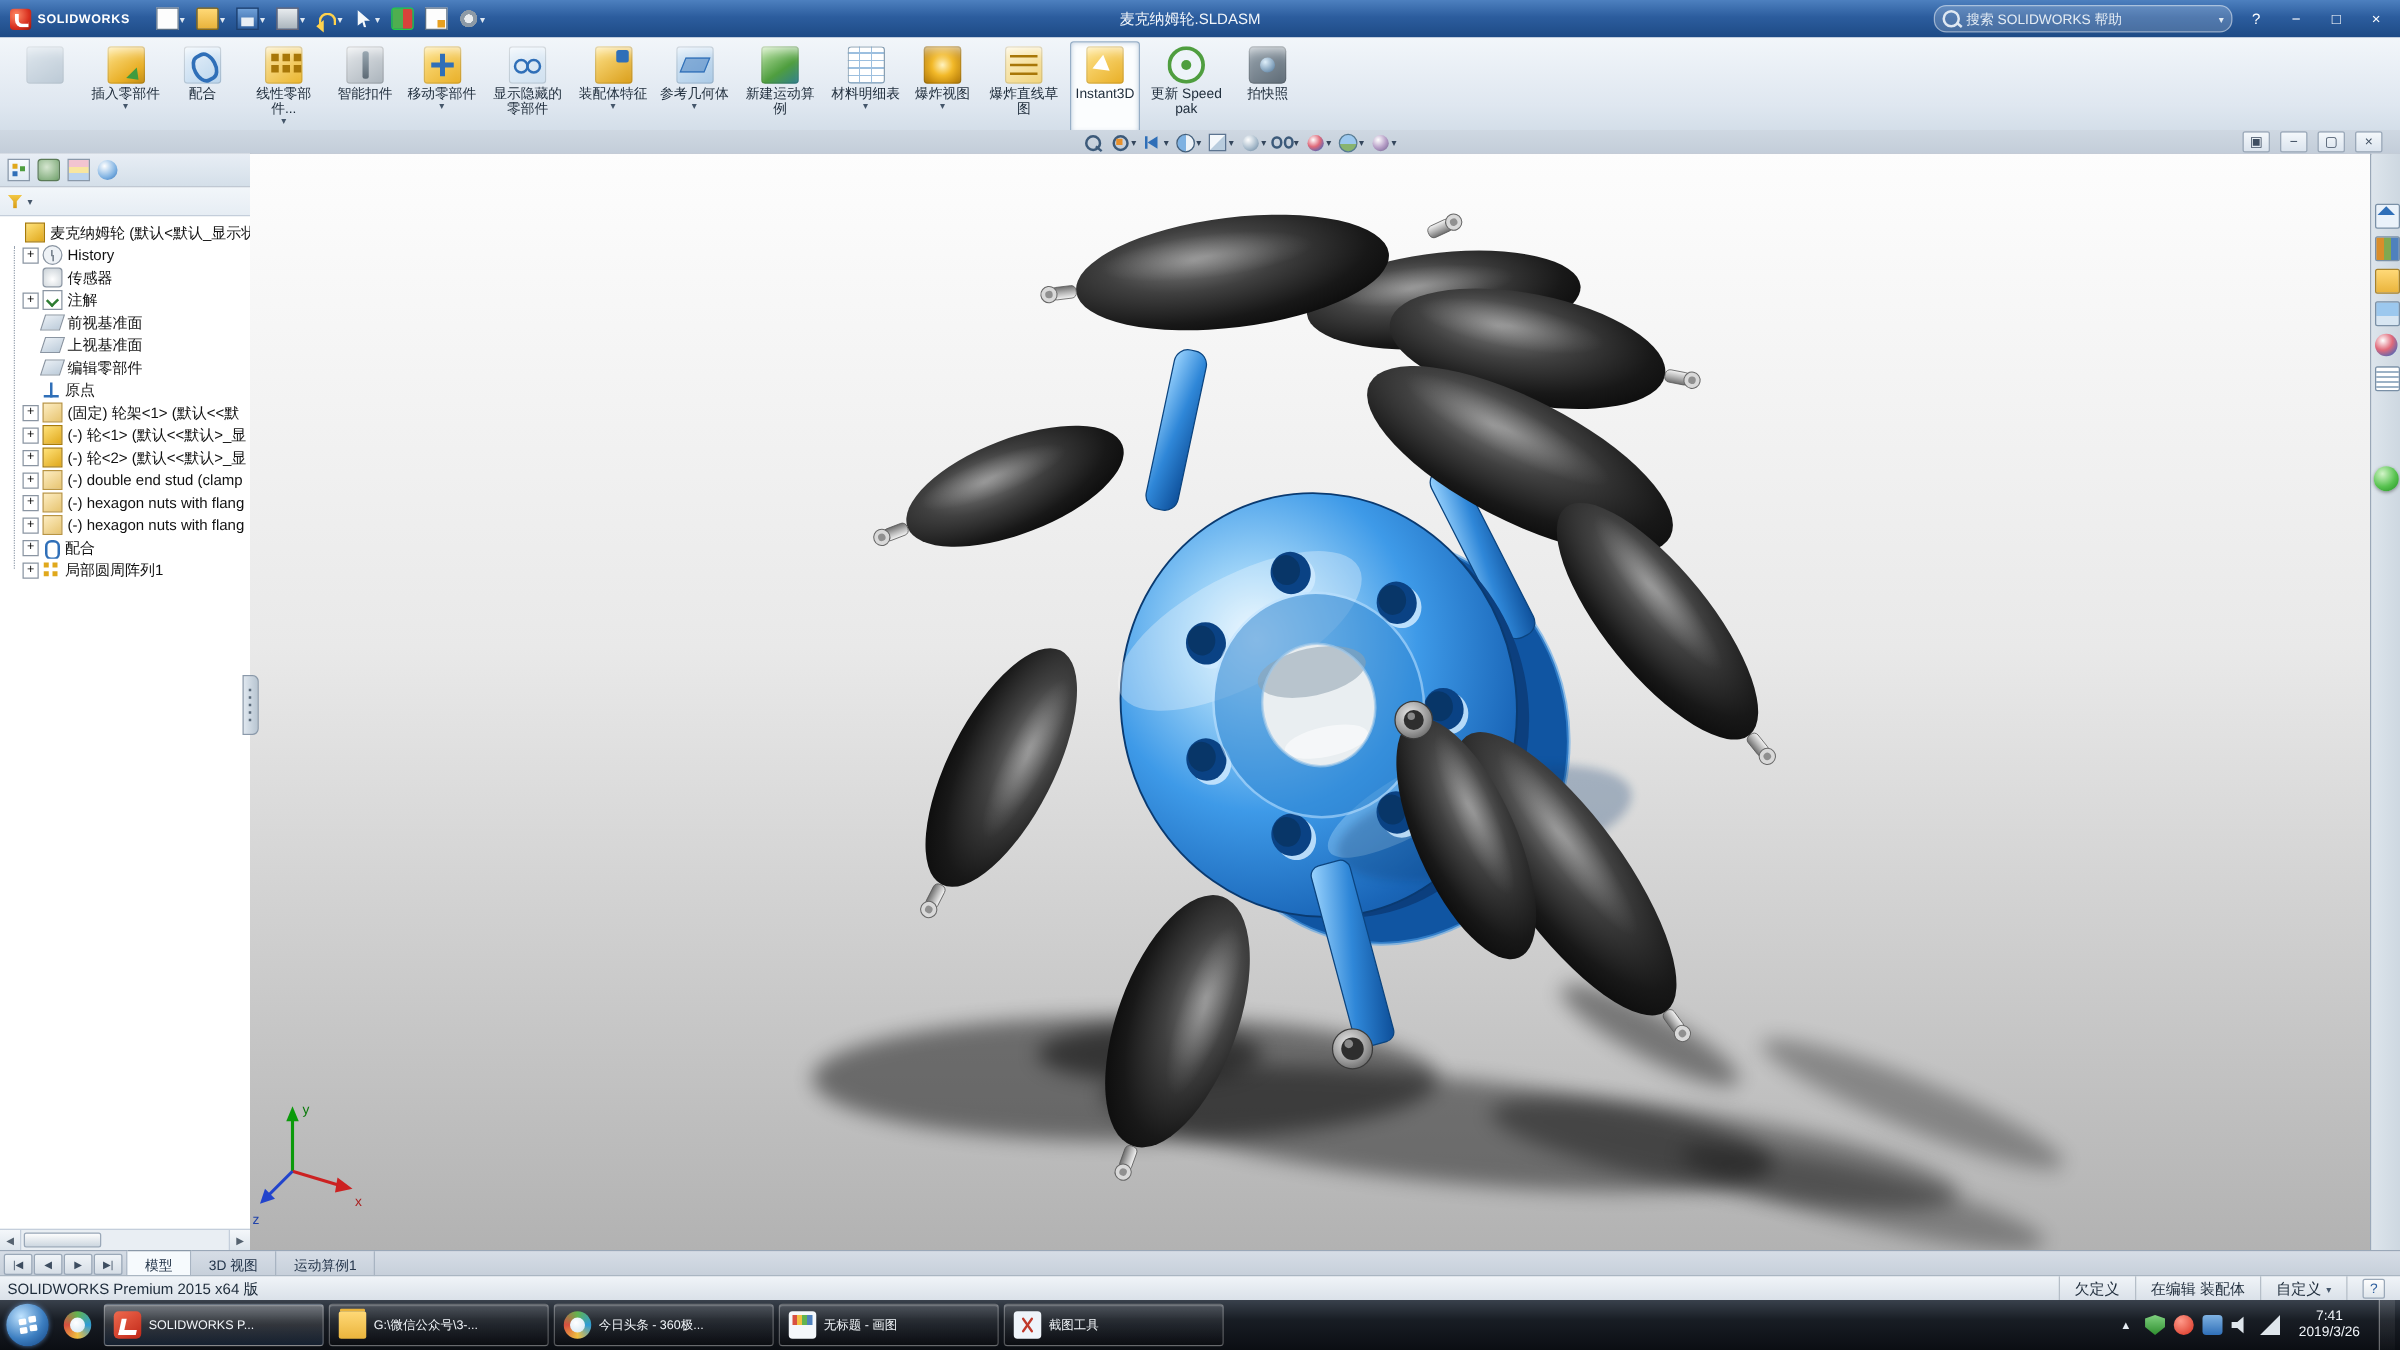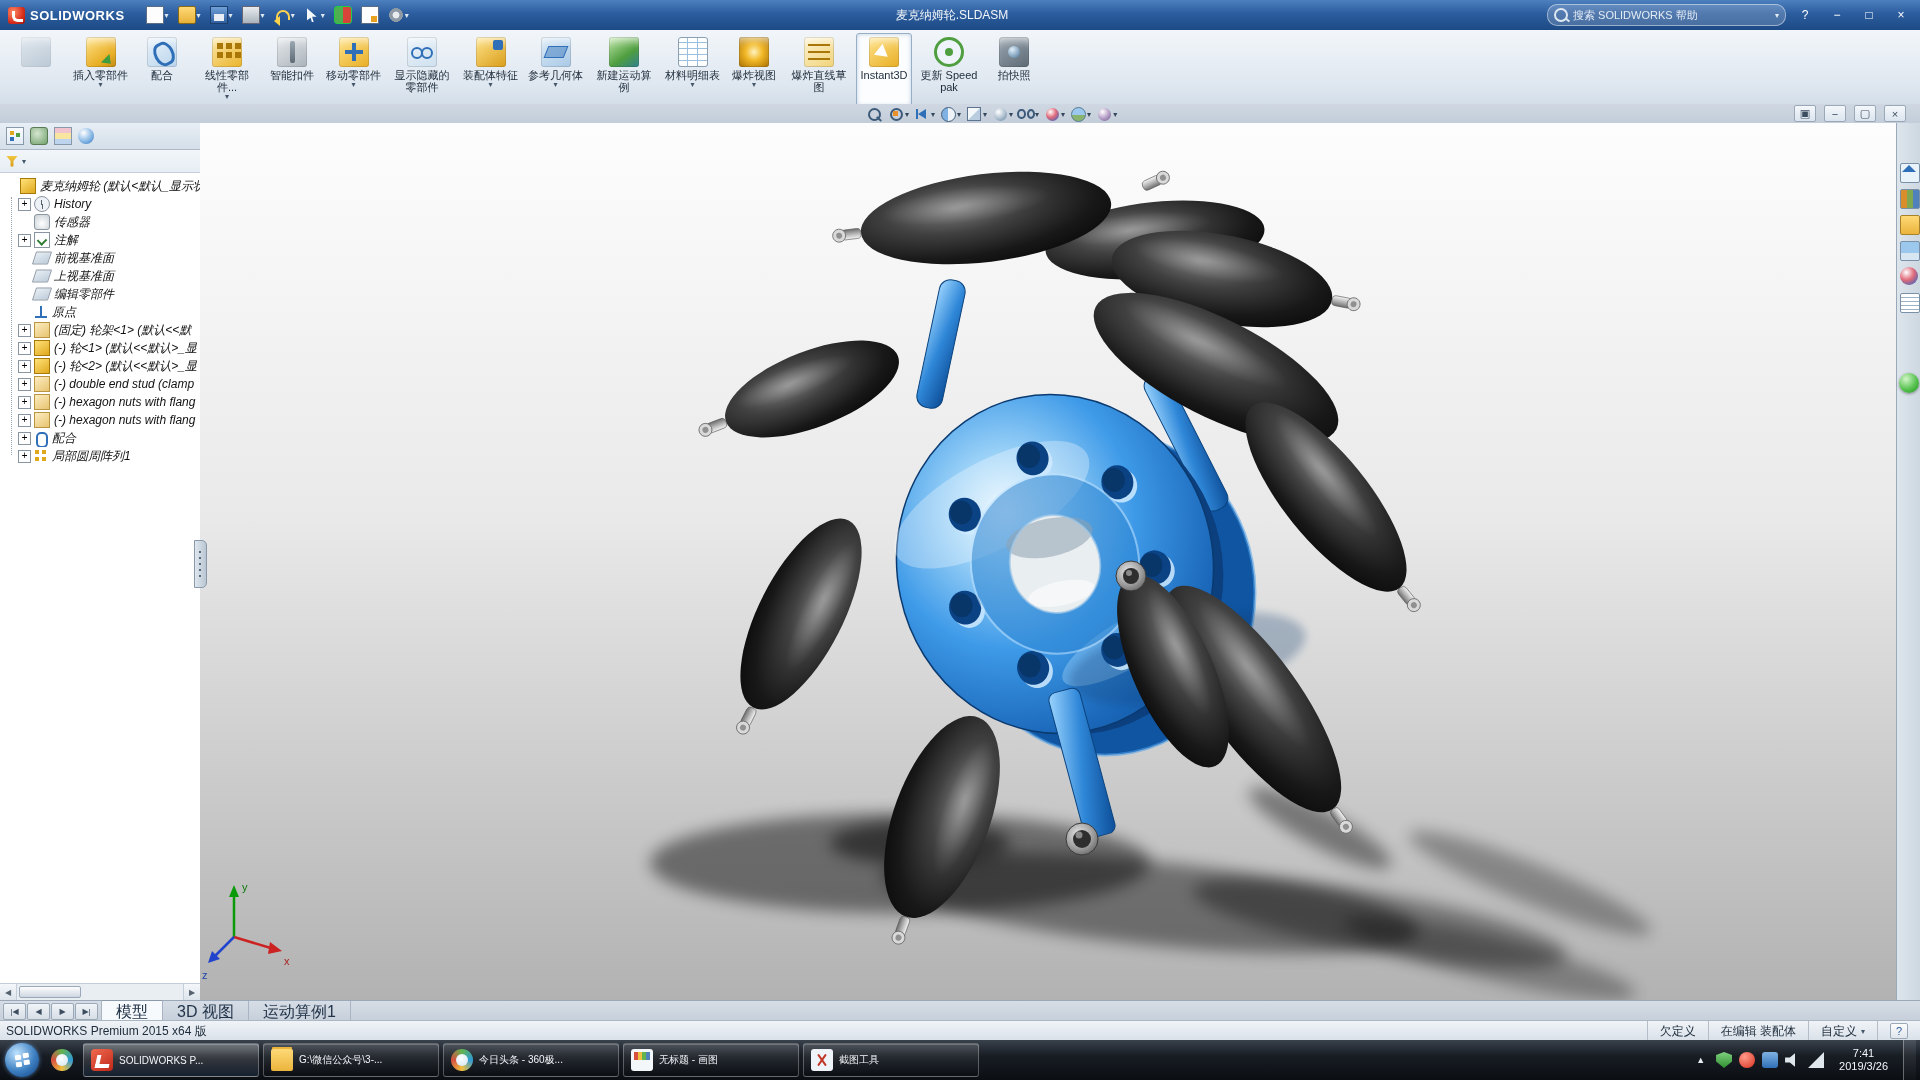--- a/index.html
+++ b/index.html
@@ -6,21 +6,21 @@
   body{width:1920px;height:1080px;overflow:hidden;font-family:"Liberation Sans","DejaVu Sans",sans-serif;font-size:12px;color:#222;background:#fff;}
   #screen{position:relative;width:1920px;height:1080px;}
   i{font-style:normal;display:inline-block;}
 
   
   #titlebar{position:absolute;left:0;top:0;width:1920px;height:30px;
     background:linear-gradient(#4d80bf,#2c5d9e 45%,#1d4a85);display:flex;align-items:center;color:#fff;}
   .logo{display:flex;align-items:center;gap:5px;padding:0 8px;}
   .logo-mark{width:17px;height:17px;border-radius:3px;background:radial-gradient(circle at 30% 30%,#ff8a66,#d8301f 60%,#9c1408);position:relative;}
   .logo-mark::after{content:"";position:absolute;left:4px;top:4px;width:8px;height:8px;border-left:3px solid #fff;border-bottom:3px solid #fff;border-radius:0 0 0 6px;}
-  .logo-text{font-weight:bold;font-size:13px;letter-spacing:.5px;}
+  .logo-text{font-weight:bold;font-size:10px;letter-spacing:.5px;}
   .qa{display:flex;align-items:center;gap:3px;margin-left:10px;}
   .qabtn{display:flex;align-items:center;gap:1px;padding:2px 3px;border-radius:2px;}
   .qic{width:16px;height:16px;position:relative;}
   .qadd{font-size:8px;color:#dfe8f2;}
   .qadd:empty{display:none;}
   .ic-qa-new{background:#fdfdfd;border:1px solid #5a6f85;}
   .ic-qa-open{background:linear-gradient(#ffd977,#e8b23a);border:1px solid #8a6a15;border-radius:2px;}
   .ic-qa-save{background:linear-gradient(#6fa0d8,#2f5f9e);border:1px solid #1d3f6e;}
   .ic-qa-save::after{content:"";position:absolute;left:3px;top:7px;width:10px;height:7px;background:#e8eef4;}
   .ic-qa-print{background:linear-gradient(#e8ecef,#aab4bc);border:1px solid #667;}
@@ -121,21 +121,21 @@
   .paneltabs{height:26px;background:linear-gradient(#e8eef5,#d4dfe9);border-bottom:1px solid #aeb9c6;display:flex;align-items:center;gap:6px;padding:0 6px;}
   .ptic{width:16px;height:16px;position:relative;}
   .ic-pt-tree{background:linear-gradient(#f8fbff,#e2ecf5);border:1px solid #8a99aa;}
   .ic-pt-tree::after{content:"";position:absolute;left:3px;top:3px;width:4px;height:4px;background:#e0a81c;box-shadow:6px 2px 0 #4f9e3f,0 6px 0 #2f6fb8;}
   .ic-pt-prop{background:radial-gradient(circle at 40% 35%,#d5e6d0,#6fa06a);border-radius:3px;border:1px solid #5a7a56;}
   .ic-pt-config{background:linear-gradient(#f2c4d0 33%,#f8e6a0 33% 66%,#bcd4ee 66%);border:1px solid #8a99aa;}
   .ic-pt-display{background:radial-gradient(circle at 35% 30%,#fff,#7fb2e2 60%,#2f6fb8);border-radius:50%;}
   .filterrow{height:22px;background:linear-gradient(#f2f6fa,#e6edf4);border-bottom:1px solid #c4cedb;display:flex;align-items:center;gap:4px;padding:0 6px;}
   .funnel{width:12px;height:11px;background:linear-gradient(#f2c744,#d79a12);clip-path:polygon(0 0,100% 0,62% 50%,62% 100%,38% 100%,38% 50%);}
   .fdd{font-size:8px;color:#44566a;}
-  .tree{flex:1;position:relative;padding-top:4px;overflow:hidden;font-style:italic;}
+  .tree{flex:1;position:relative;padding-top:4px;overflow:hidden;}
   .tree::before{content:"";position:absolute;left:11px;top:24px;height:258px;border-left:1px dotted #97a2b0;}
   .trow{display:flex;align-items:center;height:18px;padding-left:4px;white-space:nowrap;overflow:hidden;position:relative;}
   .trow.ind1{padding-left:18px;}
   .texp{width:11px;height:11px;flex:none;border:1px solid #8a95a2;background:#fff;font-size:10px;line-height:9px;text-align:center;margin-right:3px;color:#000;}
   .texp:empty{visibility:hidden;}
   .tic{width:14px;height:14px;margin-right:4px;flex:none;position:relative;}
   .tlabel{font-size:12px;color:#111;}
   .ic-t-asm{background:linear-gradient(145deg,#ffe27a,#e0a81c);border:1px solid #a87b08;}
   .ic-t-part{background:linear-gradient(145deg,#fdedc2,#e7c470);border:1px solid #b99441;}
   .ic-t-hist{background:#eef2f6;border:1px solid #8a95a2;border-radius:50%;}
@@ -168,21 +168,21 @@
   .ic-tp-files{background:linear-gradient(#ffd977,#eab43c);border:1px solid #a8822a;border-radius:2px;}
   .ic-tp-palette{background:linear-gradient(#9cc8ee 60%,#d8e6f2 60%);border:1px solid #7a90a6;}
   .ic-tp-appear{background:radial-gradient(circle at 35% 30%,#fff,#e06a7a 45%,#4a66b8 85%);border-radius:50%;}
   .ic-tp-props{background:#fff;border:1px solid #7a90a6;background-image:repeating-linear-gradient(transparent 0 3px,#9cb2c6 3px 4px);}
   .greenball{position:absolute;left:2px;top:250px;width:20px;height:20px;border-radius:50%;background:radial-gradient(circle at 35% 30%,#d2f5c8,#57c24f 55%,#1f8f1f);box-shadow:0 1px 3px rgba(0,0,0,.4);}
 
   
   #bottomtabs{position:absolute;left:0;top:1000px;width:1920px;height:20px;background:linear-gradient(#d6dde6,#c6cfda);border-top:1px solid #9aa8b8;display:flex;align-items:stretch;}
   .navbtns{display:flex;align-items:center;gap:1px;padding:0 3px;border-right:1px solid #a8b4c2;}
   .navbtn{min-width:17px;height:15px;display:flex;align-items:center;justify-content:center;font-size:8px;color:#3d4d60;background:linear-gradient(#f0f4f8,#d6dee6);border:1px solid #9aa8b8;border-radius:2px;padding:0 2px;}
-  .dtab{padding:2px 14px 0 14px;font-size:16px;color:#24354a;border-right:1px solid #a8b4c2;display:flex;align-items:center;}
+  .dtab{padding:2px 14px 0 14px;font-size:11px;color:#24354a;border-right:1px solid #a8b4c2;display:flex;align-items:center;}
   .dtab.active{background:#f6fafd;border-top:1px solid #8b99a9;margin-top:-1px;}
 
   
   #statusbar{position:absolute;left:0;top:1020px;width:1920px;height:20px;background:linear-gradient(#f0f4f8,#d9e0e8);border-top:1px solid #aab6c2;display:flex;align-items:center;font-size:12px;color:#1d2b3a;}
   .sbleft{padding-left:6px;}
   .sbright{margin-left:auto;display:flex;align-items:center;height:100%;}
   .sbitem{padding:0 12px;border-left:1px solid #b5bec8;height:100%;display:flex;align-items:center;gap:4px;white-space:nowrap;}
   .sbq{width:16px;height:14px;background:linear-gradient(#fdfdfd,#dfe6ec);border:1px solid #9aa8b8;border-radius:2px;display:flex;align-items:center;justify-content:center;font-size:11px;color:#2f5f9e;}
   .sbdd{font-size:8px;color:#44566a;}
 

